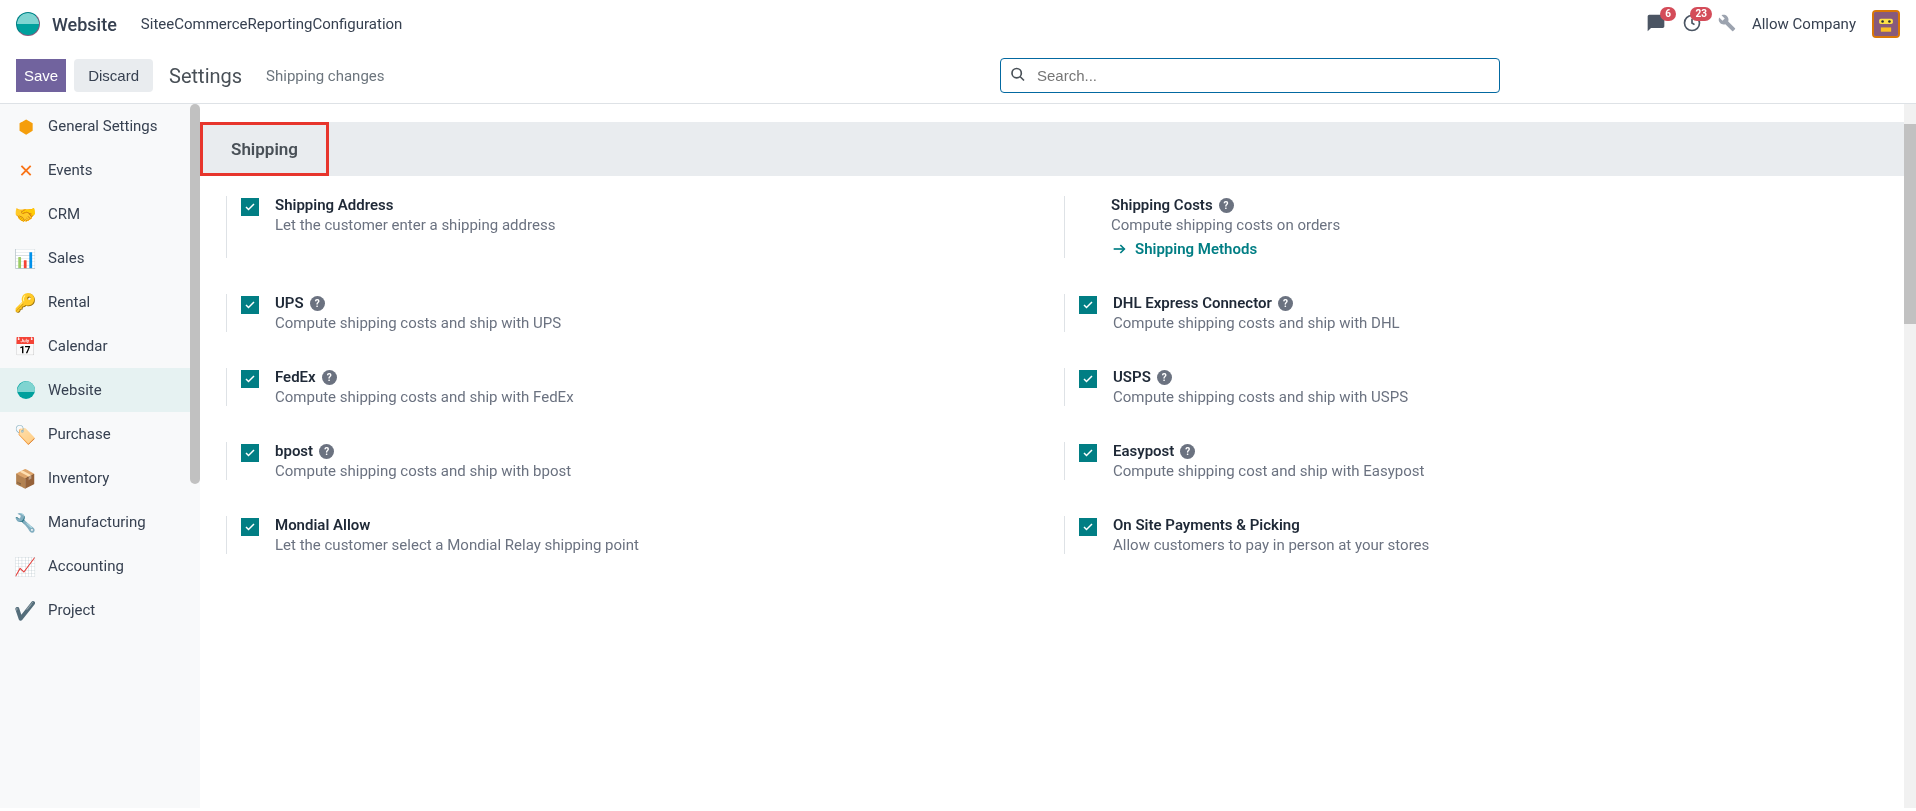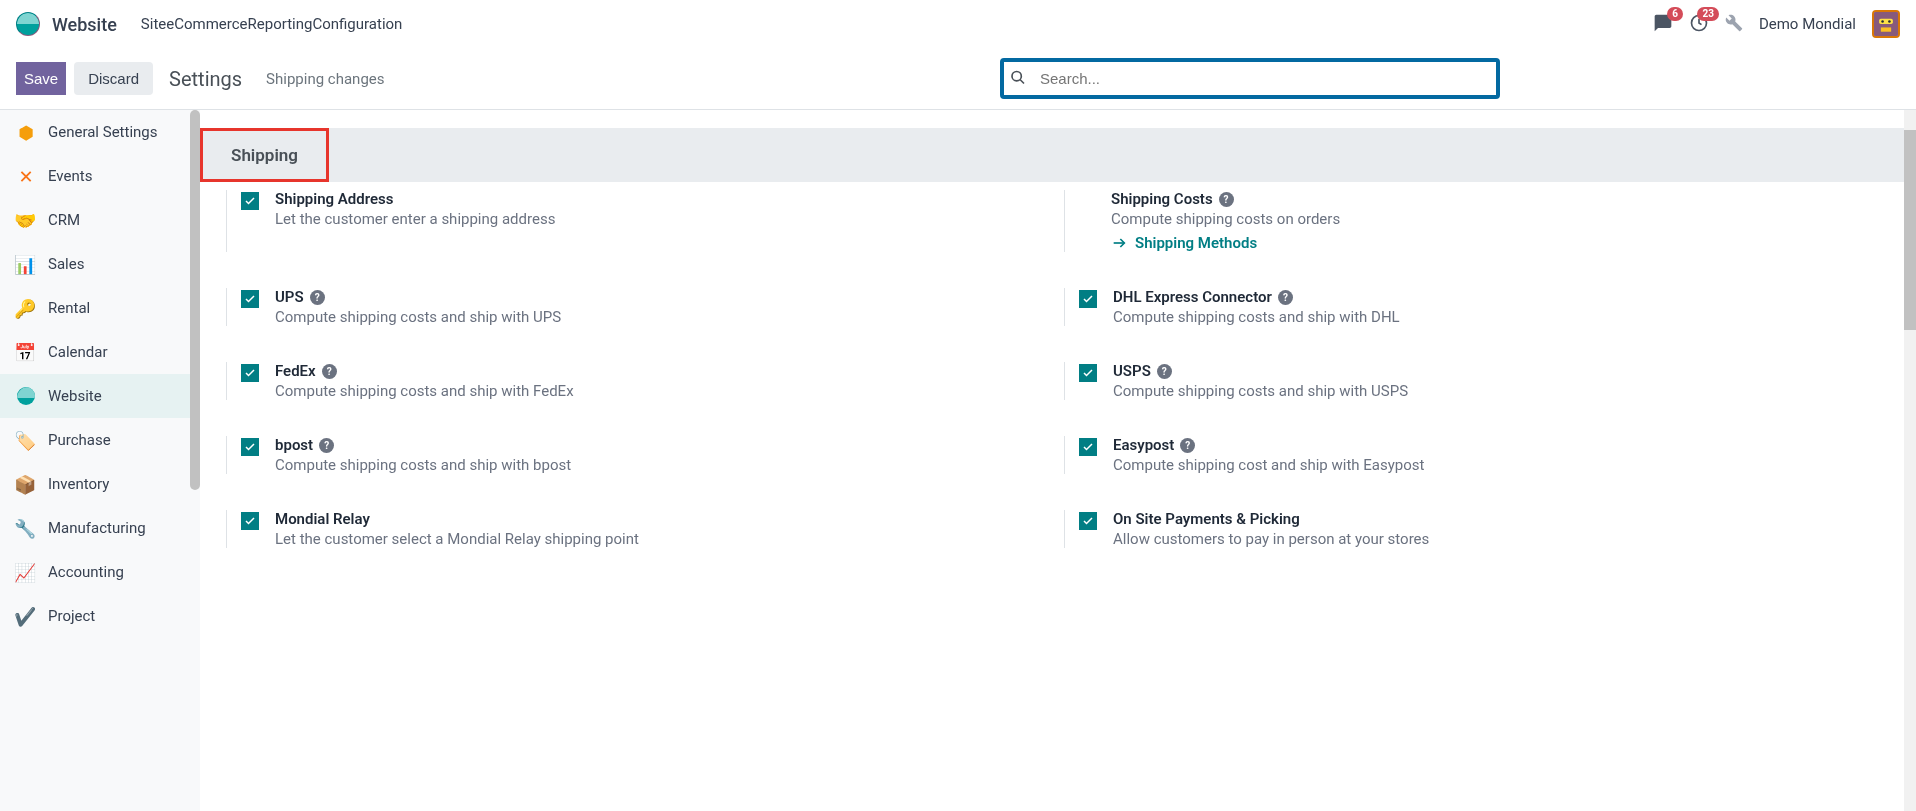--- a/index.html
+++ b/index.html
@@ -18,42 +18,42 @@
   .tools-icon { color: #9ca3af; cursor: pointer; }
   .company { font-size: 15px; color:#374151; cursor:pointer;}
   .avatar { width: 28px; height: 28px; border-radius: 4px; background: #8b5cf6; border:2px solid #d97706; cursor: pointer; display:flex; align-items:center; justify-content:center; overflow:hidden;}
   
   .control-bar { display: flex; align-items: center; padding: 10px 16px; gap: 8px; }
   .btn-save { background: #71639e; color: #fff; border: none; padding: 8px 8px; font-size: 15px; cursor: pointer; border-radius: 0; font-weight:500;}
   .btn-discard { background: #e9ecef; color: #374151; border: none; padding: 8px 14px; font-size: 15px; cursor: pointer; border-radius: 4px; }
   .page-title { font-size: 20px; color: #495057; margin-left: 8px; }
   .unsaved { color: #6c757d; font-size: 15px; margin-left: 16px; }
   .search-wrap { margin-left: auto; margin-right: 400px; }
-  .search { width: 500px; padding: 8px 28px 8px 36px; border: 4px solid #0369a1; border-radius: 4px; font-size: 15px; background: #fff; }
+  .search { width: 500px; padding: 8px 28px 8px 36px; border: 1px solid #0369a1; border-radius: 4px; font-size: 15px; background: #fff; }
   .search-container { position: relative; }
   .search-icon-el { position: absolute; left: 10px; top: 50%; transform: translateY(-50%); color: #495057; }
   
   .divider-h { border-top: 1px solid #dee2e6; }
   
   .main-area { display: flex; height: calc(811px - 48px - 58px - 1px); }
   
   .sidebar { width: 200px; background: #f8f9fa; overflow-y: auto; flex-shrink: 0; position:relative;}
   .sidebar-scrollbar { position:absolute; right:0; top:0; width:10px; height:380px; background:#c1c1c1; border-radius:5px;}
   .sidebar-item { display: flex; align-items: center; padding: 12px 16px; cursor: pointer; gap: 12px; color:#374151; font-size:15px;}
   .sidebar-item.active { background: #e6f2f2; }
   .sidebar-icon { width: 20px; height: 20px; display:flex; align-items:center; justify-content:center; font-size:18px;}
   
   .content { flex: 1; overflow-y: auto; position: relative;}
   .content-scrollbar { position:absolute; right:0; top:0; width:12px; height:100%; background:#f1f1f1;}
   .content-scrollbar-thumb { position:absolute; right:0; top:20px; width:12px; height:200px; background:#c1c1c1;}
   
   .section-header { background: #e9ecef; padding: 0; }
   .section-title-box { border: 3px solid #e7352c; padding: 14px 28px; display: inline-block; font-size: 17px; font-weight: 600; color: #495057; }
   
-  .settings-grid { display: grid; grid-template-columns: 1fr 1fr; padding: 8px 40px; column-gap: 40px; row-gap: 36px;}
+  .settings-grid { display: grid; grid-template-columns: 1fr 1fr; padding: 20px 40px; column-gap: 40px; row-gap: 36px;}
   .setting-block { display: flex; gap: 16px; border-left: 1px solid #dee2e6; padding-left:14px; margin-left:-14px;}
   .setting-block.no-check { padding-left: 46px; border-left: 1px solid #dee2e6; margin-left:-14px;}
   .checkbox { width: 18px; height: 18px; background: #017e84; flex-shrink: 0; display:flex; align-items:center; justify-content:center; cursor:pointer; margin-top:2px;}
   .checkbox svg { stroke:#fff; }
   .setting-content { flex:1; }
   .setting-title { font-size: 15px; font-weight: 600; color: #1f2937; display:flex; align-items:center; gap:6px;}
   .setting-desc { font-size: 15px; color: #6b7280; margin-top: 2px; }
   .help-icon { width:15px; height:15px; border-radius:50%; background:#6b7280; color:#fff; font-size:10px; font-weight:700; display:inline-flex; align-items:center; justify-content:center; cursor:pointer;}
   .link-row { display:flex; align-items:center; gap:8px; color:#017e84; font-weight:600; margin-top:6px; cursor:pointer; font-size:15px;}
   .link-row svg { stroke:#017e84;}
@@ -86,21 +86,21 @@
           <circle cx="12" cy="12" r="9"></circle>
           <path d="M12 7v5l3 2"></path>
         </svg>
       <span class="badge">23</span>
     </div>
     <div class="tools-icon">
       <svg width="18" height="18" viewBox="0 0 24 24" fill="currentColor">
           <path d="M22.7 19l-9.1-9.1c.9-2.3.4-5-1.5-6.9-2-2-5-2.4-7.4-1.3L9 6 6 9 1.6 4.7C.4 7.1.9 10.1 2.9 12.1c1.9 1.9 4.6 2.4 6.9 1.5l9.1 9.1c.4.4 1 .4 1.4 0l2.3-2.3c.5-.4.5-1.1.1-1.4z"></path>
         </svg>
     </div>
-    <div class="company">Demo Mondial</div>
+    <div class="company">Allow Company</div>
     <div class="avatar">
       <svg width="28" height="28" viewBox="0 0 28 28">
           <rect width="28" height="28" fill="#875a7b"></rect>
           <rect x="6" y="8" width="16" height="6" rx="2" fill="#fde047"></rect>
           <circle cx="10" cy="11" r="1.5" fill="#1f2937"></circle>
           <circle cx="18" cy="11" r="1.5" fill="#1f2937"></circle>
           <rect x="8" y="18" width="12" height="5" fill="#fbbf24"></rect>
         </svg>
     </div>
   </div>
@@ -308,21 +308,21 @@
       </div>
 
       <div class="setting-block">
         <div class="checkbox">
             <svg width="12" height="12" viewBox="0 0 24 24" fill="none" stroke-width="3">
               <polyline points="4 12 9 17 20 6"></polyline>
             </svg>
           </div>
         <div class="setting-content">
           <div class="setting-title">
-              <span>Mondial Relay</span>
+              <span>Mondial Allow</span>
             </div>
           <div class="setting-desc">Let the customer select a Mondial Relay shipping point</div>
         </div>
       </div>
       <div class="setting-block">
         <div class="checkbox">
             <svg width="12" height="12" viewBox="0 0 24 24" fill="none" stroke-width="3">
               <polyline points="4 12 9 17 20 6"></polyline>
             </svg>
           </div>

